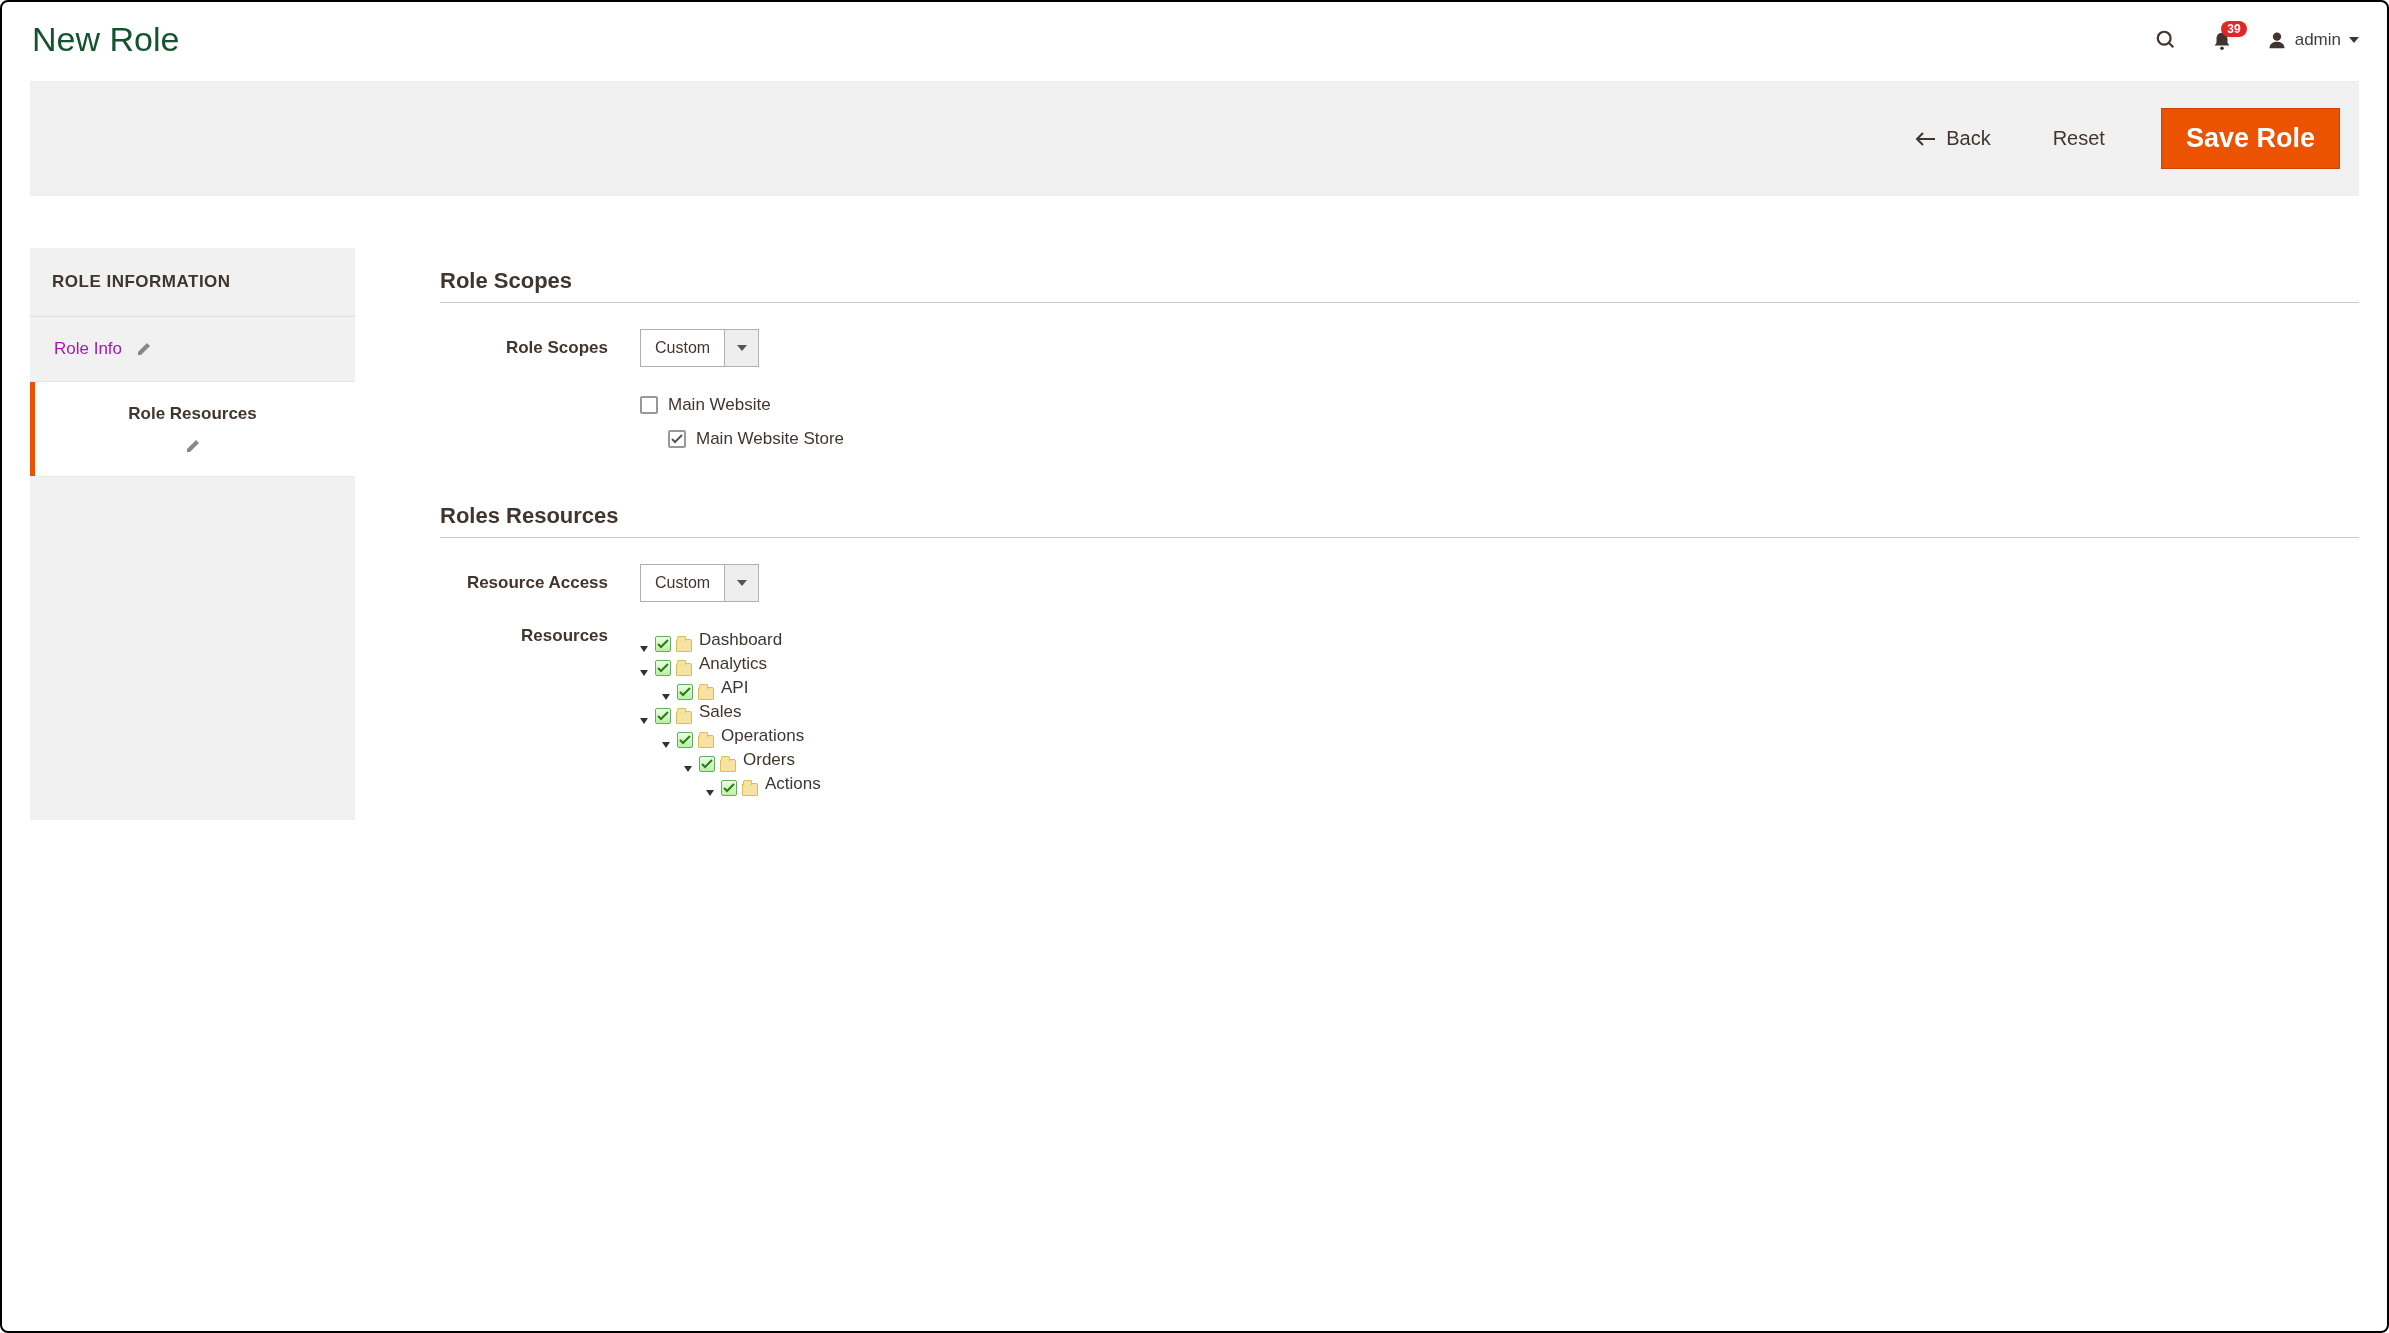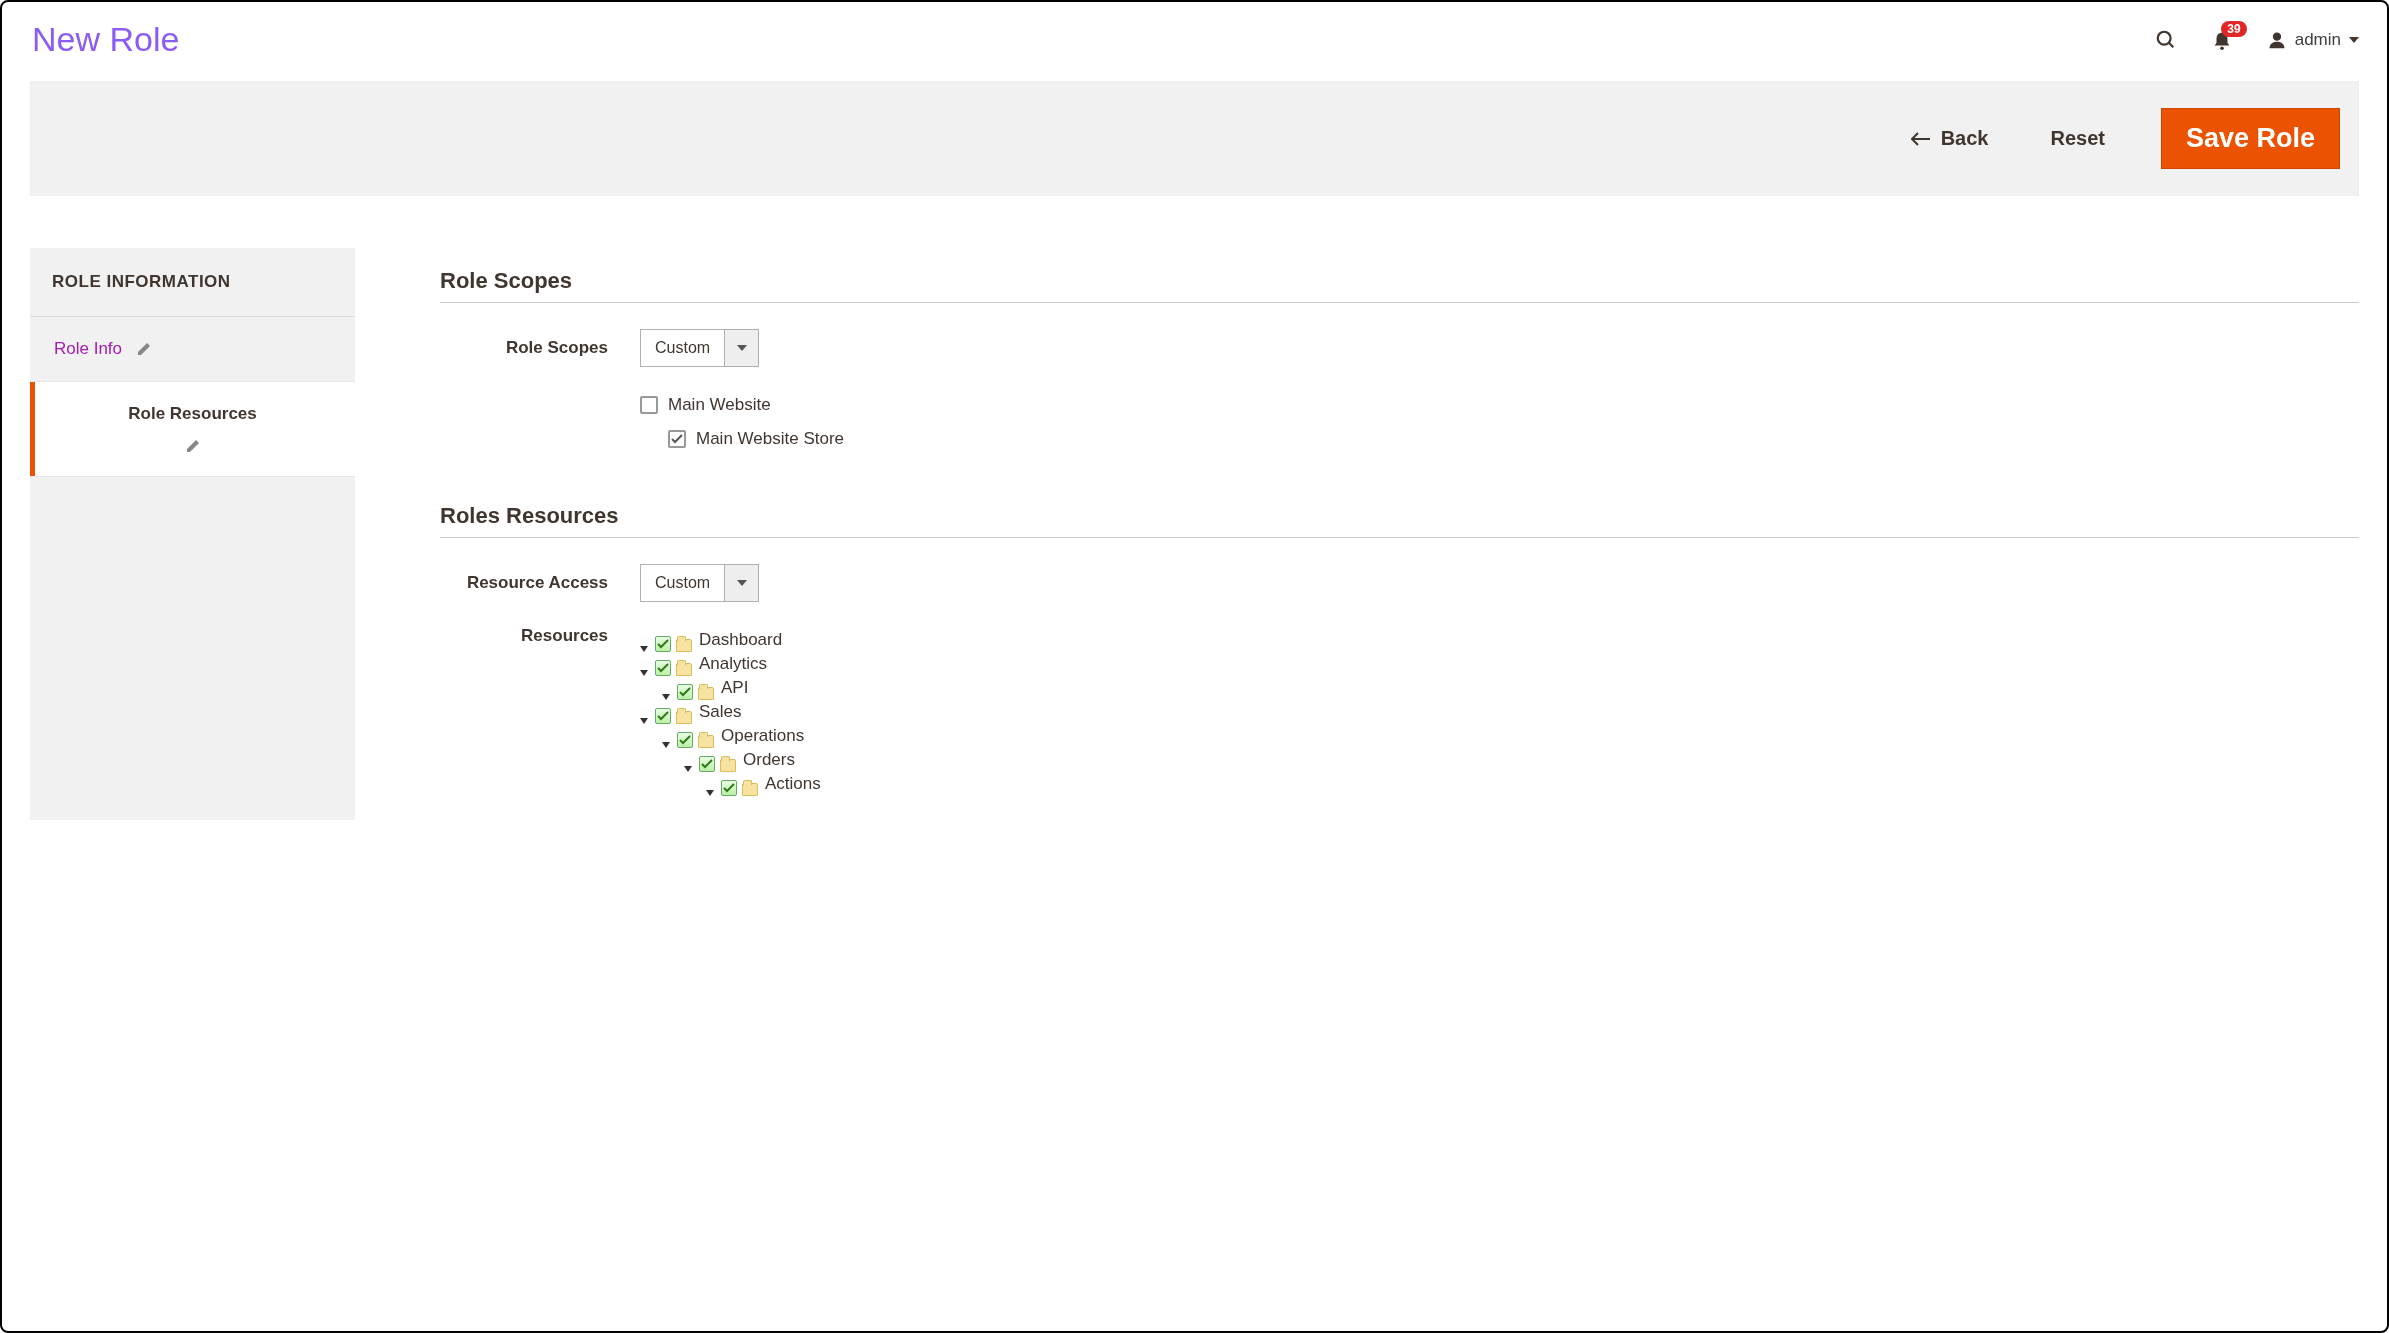--- a/index.html
+++ b/index.html
@@ -21,21 +21,21 @@
   }
   
   .header-row {
     display: flex;
     align-items: center;
     padding: 18px 28px 10px 30px;
   }
   .page-title {
     font-size: 34px;
     font-weight: 400;
-    color: #8b5cf6;
+    color: #14532d;
     margin: 0;
     flex: 1;
   }
   .header-icons {
     display: flex;
     align-items: center;
     gap: 34px;
   }
   .icon-btn {
     background: none; border: none; padding: 0;
@@ -68,21 +68,21 @@
     border: 1px solid #eee;
     display: flex;
     justify-content: flex-end;
     align-items: center;
     gap: 50px;
     padding: 26px 18px;
   }
   .text-btn {
     background: none; border: none;
     font-size: 20px;
-    font-weight: 700;
+    font-weight: 400;
     color: #41362f;
     cursor: pointer;
     display: inline-flex; align-items: center; gap: 10px;
   }
   .primary-btn {
     background: #eb5202;
     color: #fff;
     border: 1px solid #ce4400;
     font-size: 27px;
     font-weight: 700;

